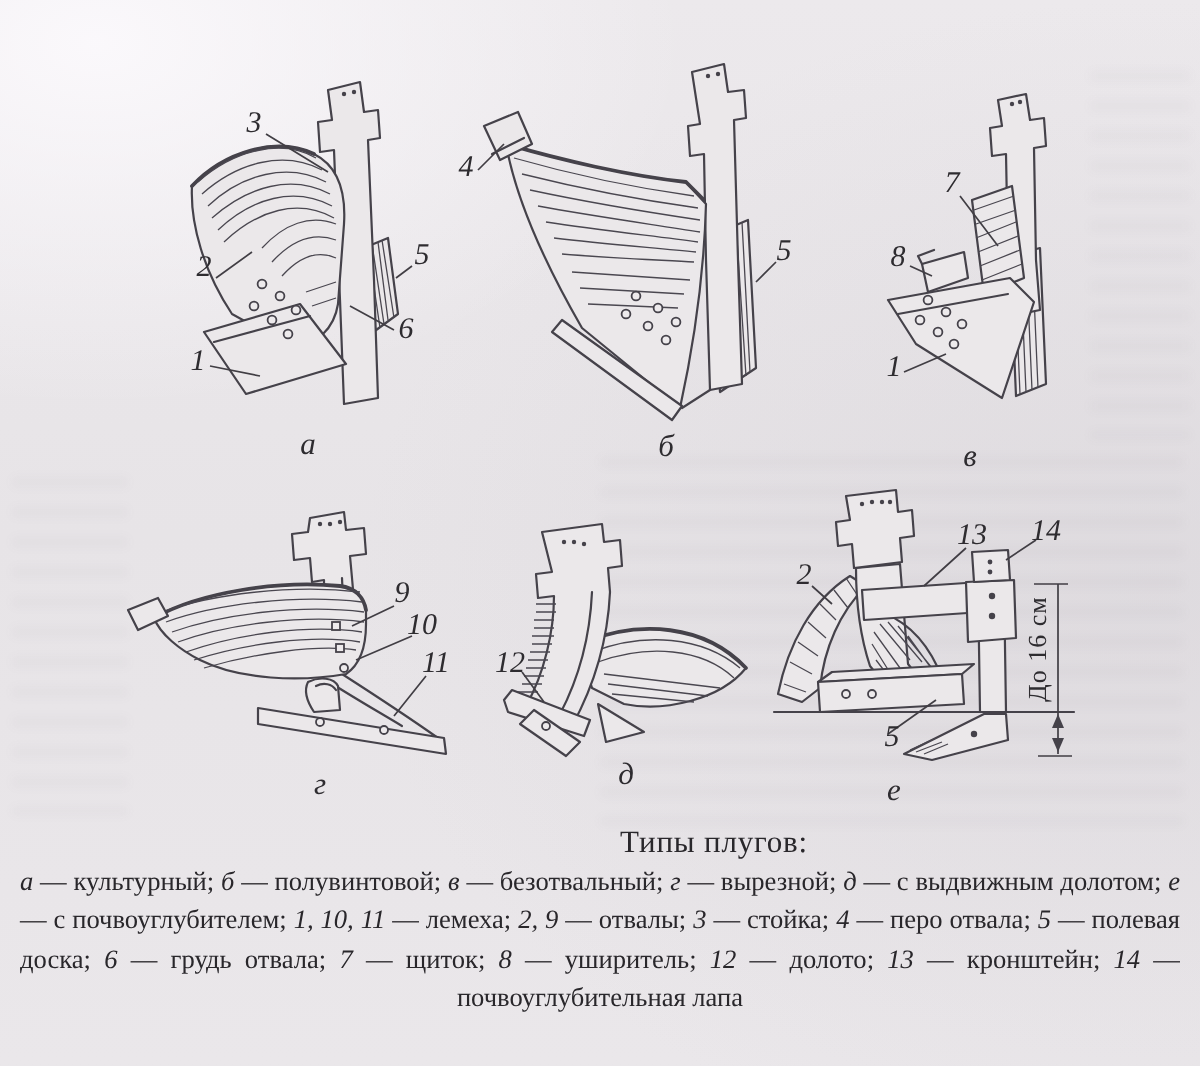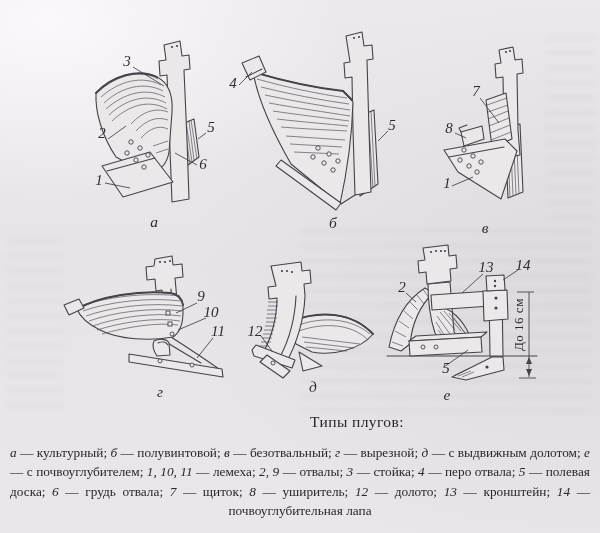--- a/index.html
+++ b/index.html
@@ -21,21 +21,21 @@
   .fc{stroke:#45424a;stroke-width:1.1;fill:#ebe8ea;stroke-linejoin:round;}
   .ht{stroke:#4a4750;stroke-width:.65;fill:none;}
   .dot{fill:#45424a;stroke:none;}
   .hole{fill:#edeaec;stroke:#45424a;stroke-width:.9;}
   .ldr{stroke:#413e44;stroke-width:.85;fill:none;}
   text.num{font:italic 15px "Liberation Serif",serif;fill:#2e2c30;}
   text.cap{font:italic 15.5px "Liberation Serif",serif;fill:#2e2c30;}
   text.dim{font:13px "Liberation Serif",serif;fill:#2e2c30;letter-spacing:.5px;}
   .title{position:absolute;top:413px;left:0;width:600px;text-align:center;
          transform:translateX(57px);font-size:15.5px;color:#29272b;letter-spacing:.4px;}
-  .legend{position:absolute;top:443px;left:10px;width:580px;margin:0;
+  .legend{position:absolute;top:431px;left:10px;width:580px;margin:0;
           font-size:13.3px;line-height:19.4px;color:#29272b;
           text-align:justify;text-align-last:center;}
   .legend i{font-style:italic;}
 </style>
 </head>
 <body>
 
 <div class="page">
   <div class="ghost g1"></div>
   <div class="ghost g2"></div>

